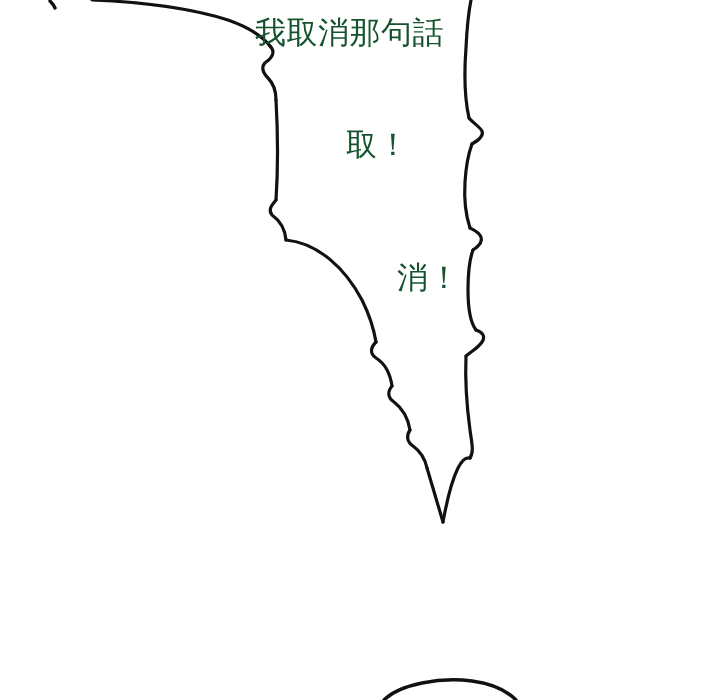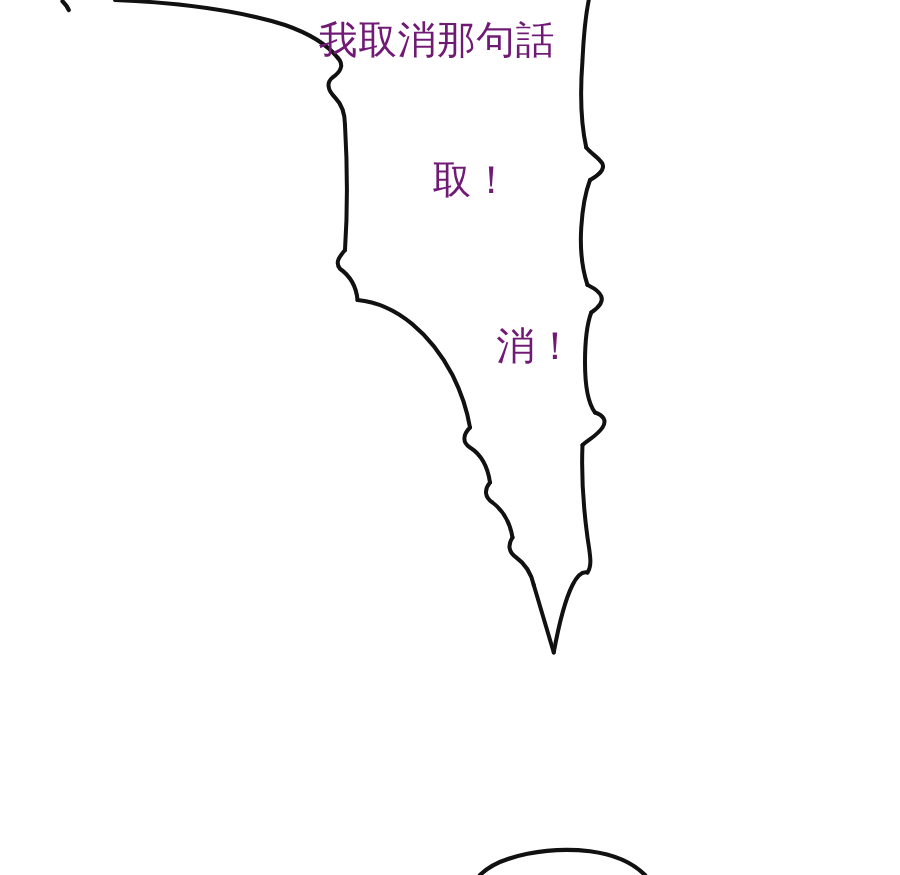--- a/index.html
+++ b/index.html
@@ -21,21 +21,21 @@
   }
   #art-layer {
     position: absolute;
     left: 0;
     top: 0;
     width: 720px;
     height: 700px;
   }
   .dialogue {
     position: absolute;
-    color: #701a75;
+    color: #14532d;
     font-family: "DejaVu Sans", "Liberation Sans", sans-serif;
     font-weight: 400;
     white-space: nowrap;
     letter-spacing: 0.5px;
     line-height: 1;
   }
   #line-1 {
     left: 255px;
     top: 17px;
     font-size: 31px;

